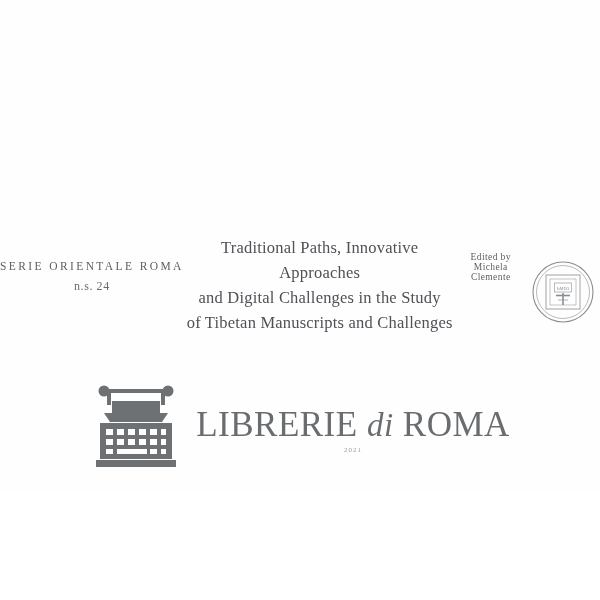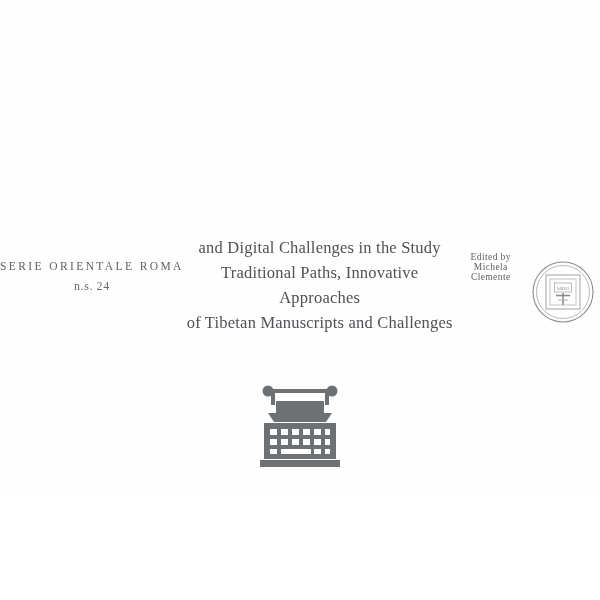--- a/index.html
+++ b/index.html
@@ -126,22 +126,22 @@
 <body>
 
 <div class="page">
 
   <div class="series-block">
     <div class="series-title">SERIE ORIENTALE ROMA</div>
     <div class="series-number">n.s. 24</div>
   </div>
 
   <div class="title-block">
+    <div class="title-line">Traditional Paths, Innovative Approaches</div>
     <div class="title-line">and Digital Challenges in the Study</div>
-    <div class="title-line">Traditional Paths, Innovative Approaches</div>
     <div class="title-line">of Tibetan Manuscripts and Challenges</div>
   </div>
 
   <div class="editor-block">
     <div class="editor-line">Edited by Michela Clemente</div>
   </div>
 
   <div class="seal-wrap">
     <svg width="74" height="74" viewBox="0 0 74 74" aria-hidden="true">
       <circle cx="37" cy="37" r="30" fill="none" stroke="#8a8d90" stroke-width="1.1"></circle>
@@ -186,15 +186,23 @@
         <rect x="71" y="55" width="5" height="6"></rect>
         <rect x="16" y="65" width="7" height="5"></rect>
         <rect x="27" y="65" width="30" height="5"></rect>
         <rect x="60" y="65" width="7" height="5"></rect>
         <rect x="71" y="65" width="5" height="5"></rect>
       </g>
 
       <rect x="6" y="76" width="80" height="7" fill="#6e7174"></rect>
     </svg>
 
+    <div class="logo-text-wrap">
+      <div class="logo-text">
+        <span>LIBRERIE</span>
+        <span class="di">di</span>
+        <span>ROMA</span>
+      </div>
+      <div class="logo-year">2021</div>
+    </div>
   </div>
 
 </div>
 
 </body></html>

